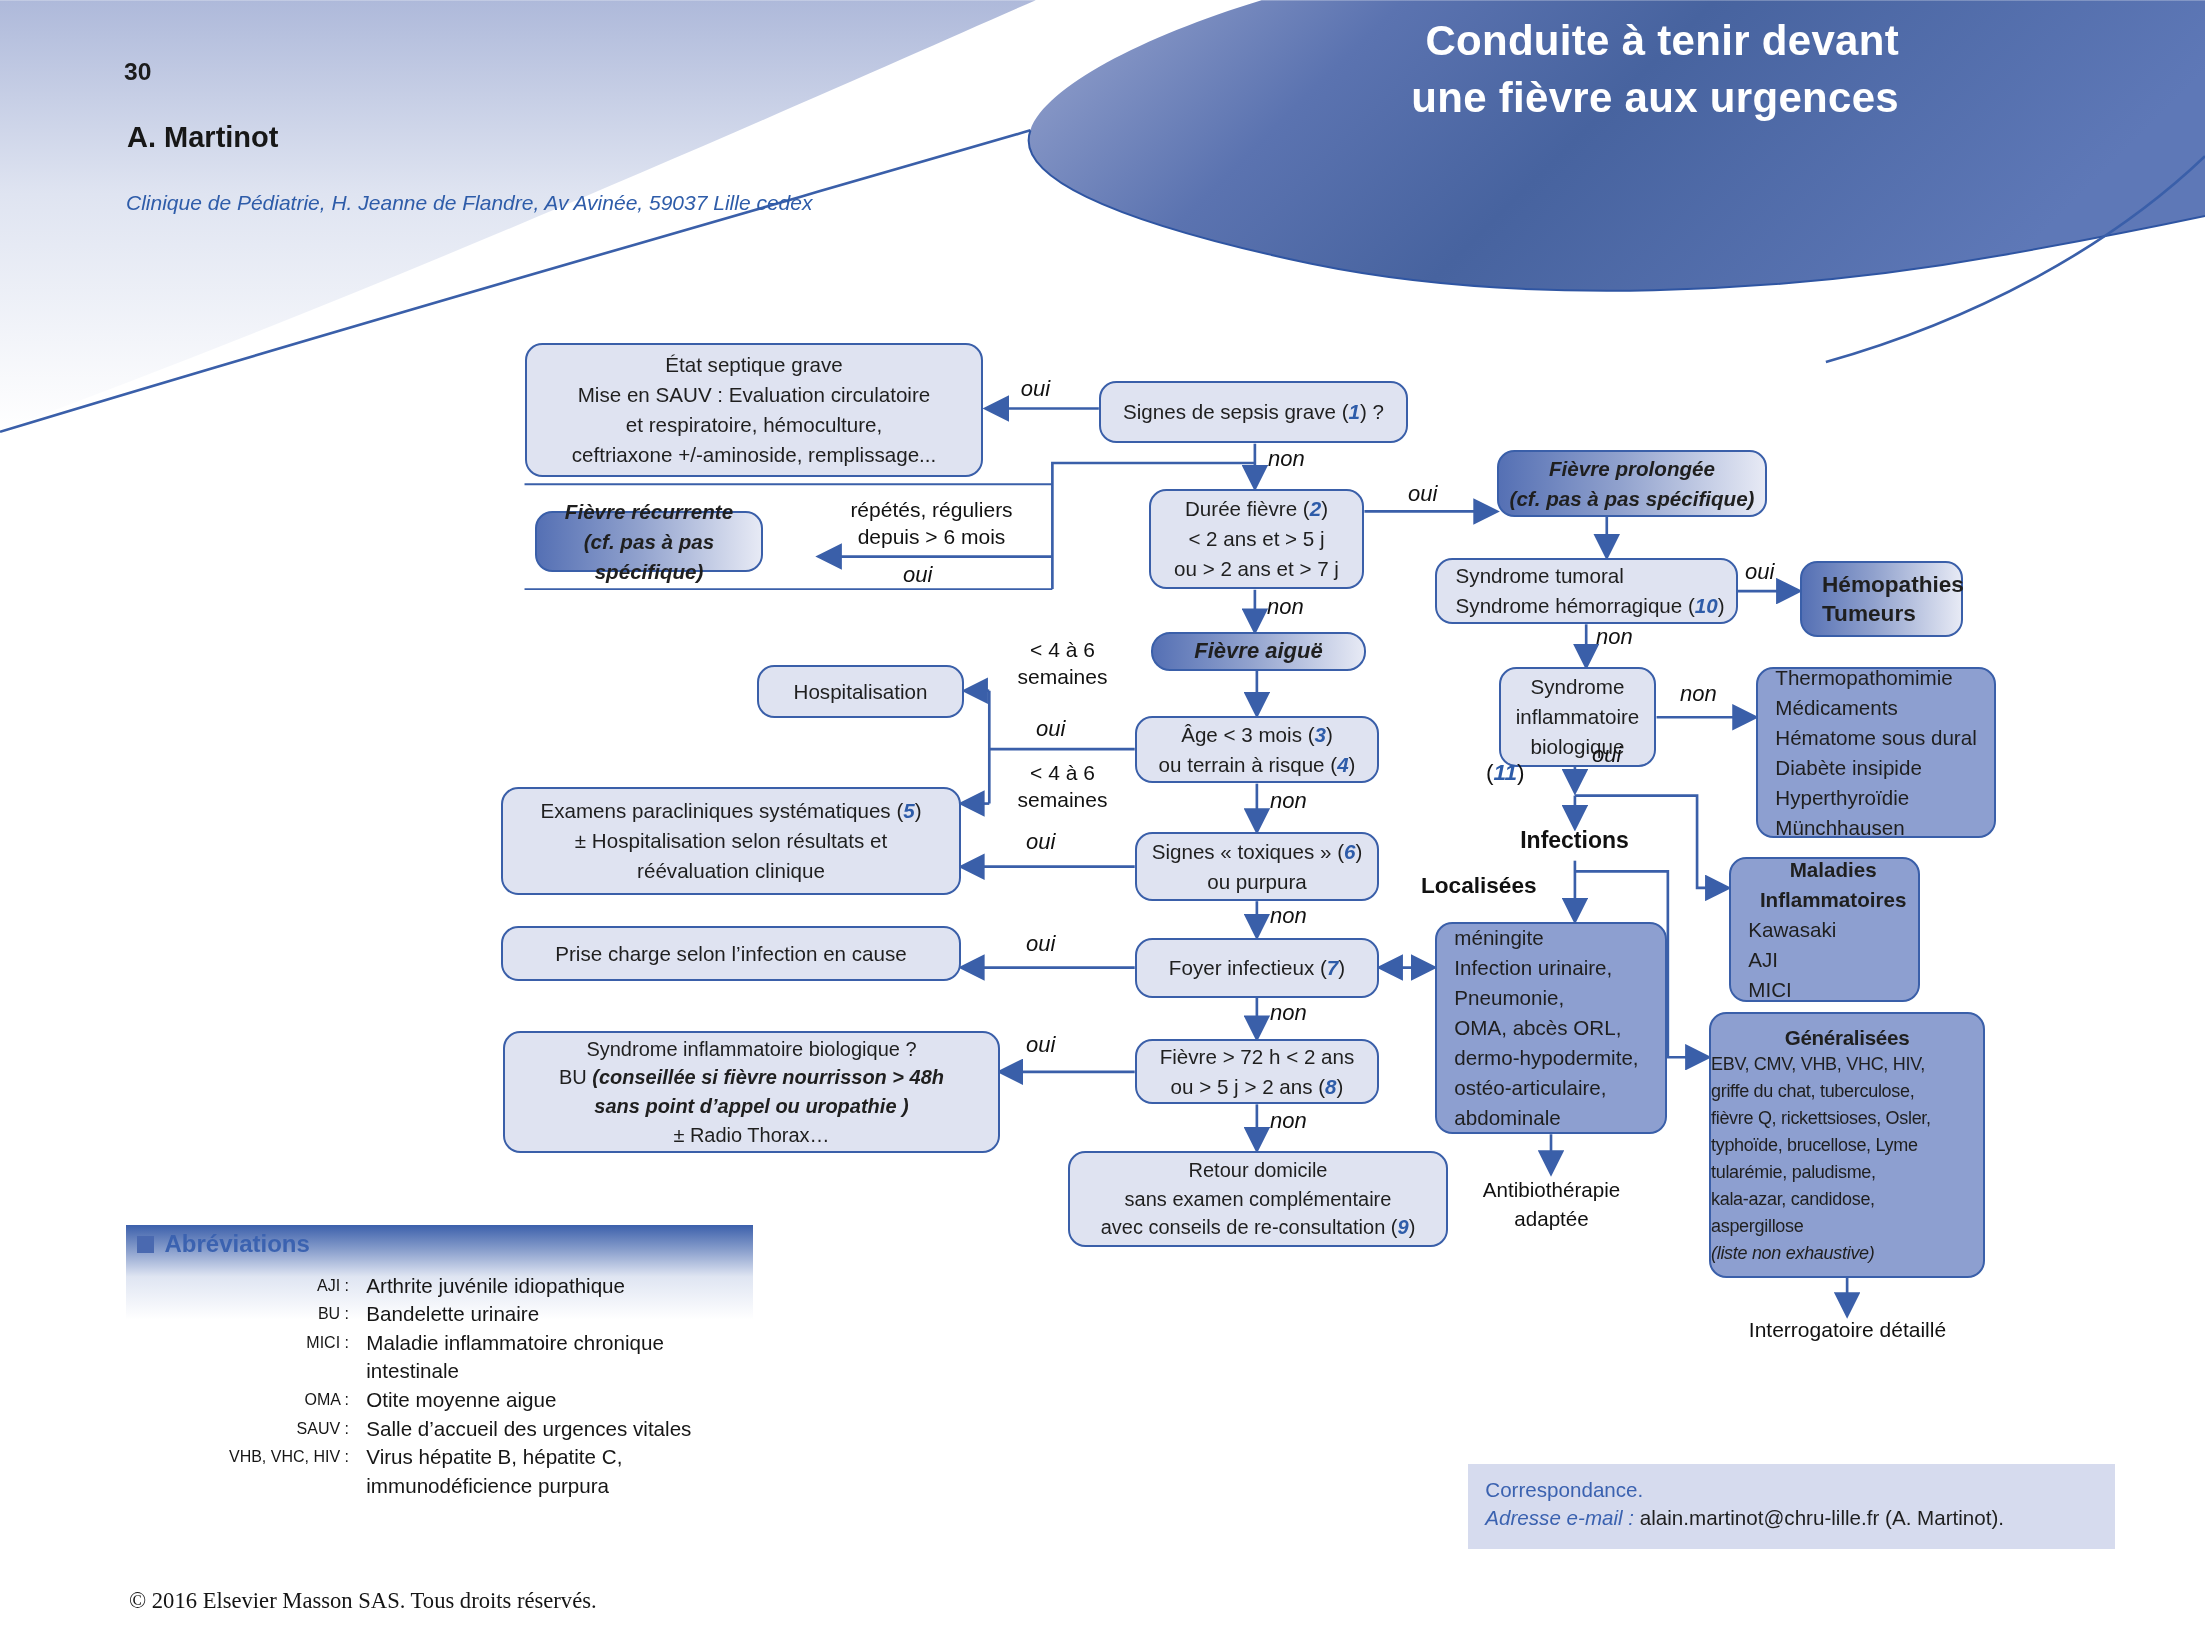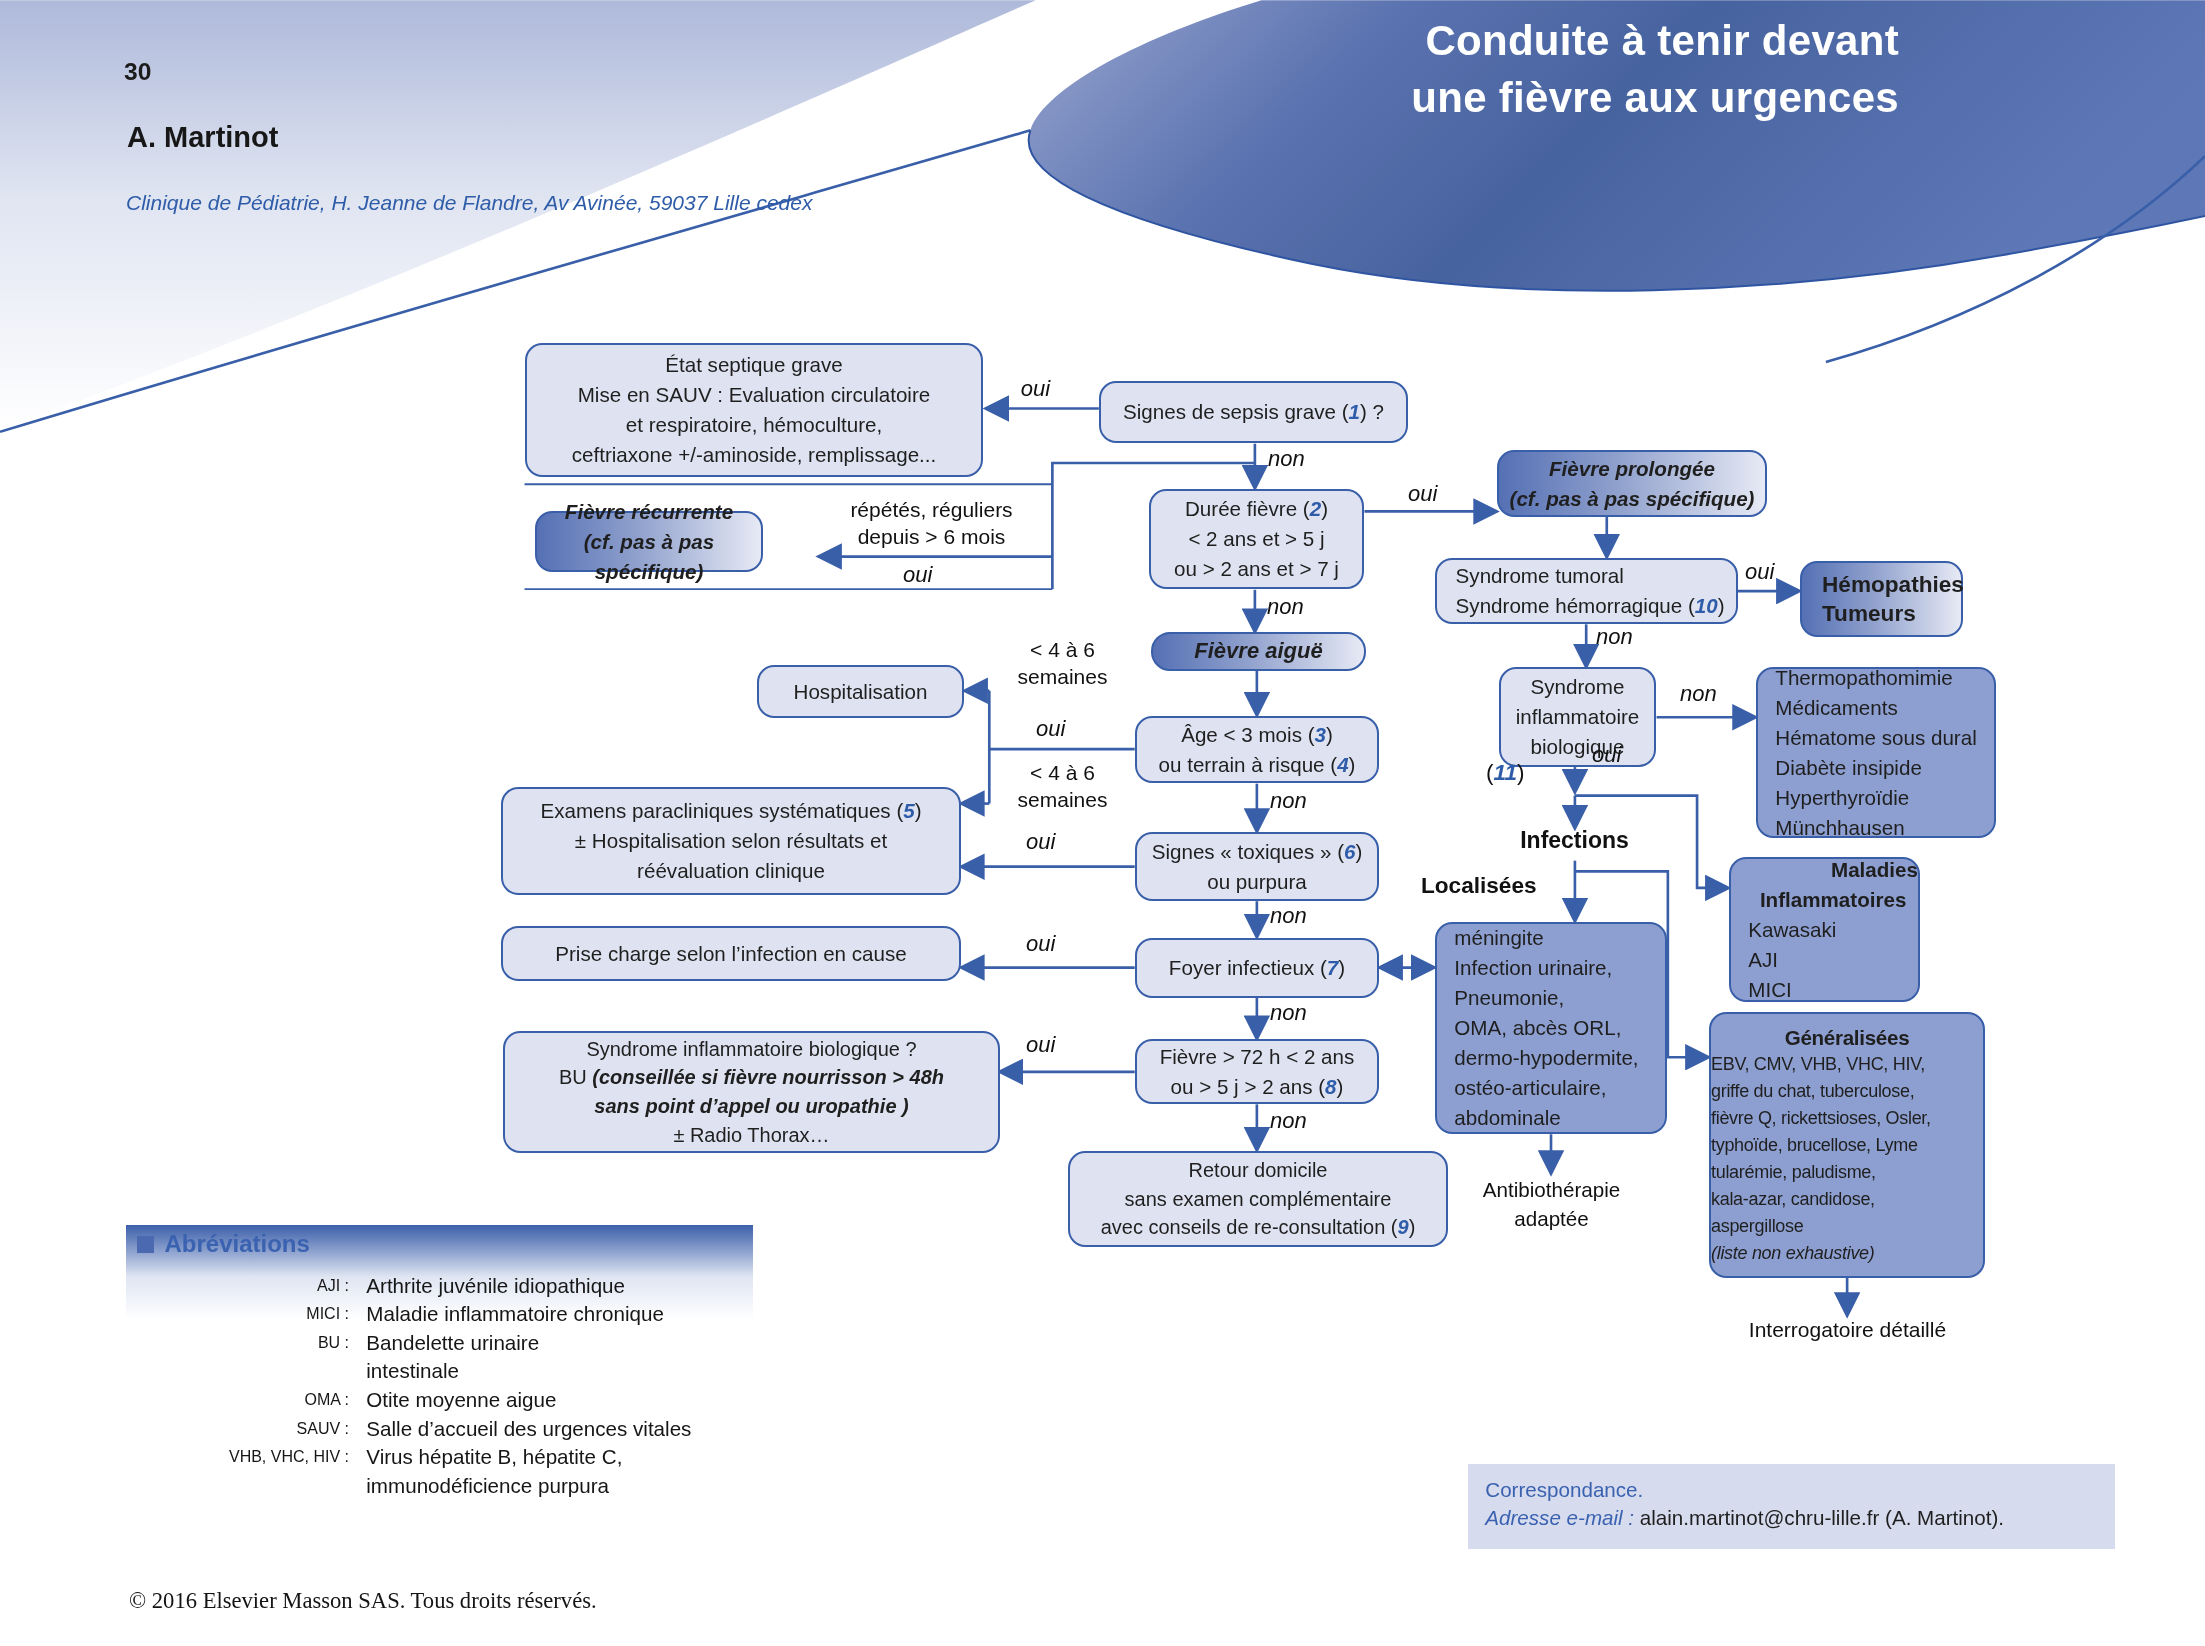--- a/index.html
+++ b/index.html
@@ -213,21 +213,21 @@
   <div class="box leftal dark fs31 nw" style="left:1756px;top:667px;width:240px;height:171px;padding-left:17.3px;">
     <div>Thermopathomimie</div>
     <div>Médicaments</div>
     <div>Hématome sous dural</div>
     <div>Diabète insipide</div>
     <div>Hyperthyroïdie</div>
     <div>Münchhausen</div>
   </div>
 
   <div class="box leftal dark fs31" style="left:1729px;top:857px;width:191px;height:145px;padding-left:17.3px;">
-    <div class="b" style="width:100%;text-align:right;">Maladies</div>
+    <div class="b" style="width:100%;text-align:center;">Maladies</div>
     <div class="b" style="width:100%;text-align:center;">Inflammatoires</div>
     <div>Kawasaki</div>
     <div>AJI</div>
     <div>MICI</div>
   </div>
 
   <div class="box leftal dark fs31 nw" style="left:1435px;top:922px;width:232px;height:212px;padding-left:17.3px;">
     <div>méningite</div>
     <div>Infection urinaire,</div>
     <div>Pneumonie,</div>
@@ -290,26 +290,26 @@
   <div class="abbr-panel">
     <div class="abbr-title-row">
       <span class="abbr-sq"></span>
       <span class="abbr-title">Abréviations</span>
     </div>
     <div class="ab-row">
         <span class="ab-term">AJI :</span>
         <span class="ab-def">Arthrite juvénile idiopathique</span>
       </div>
     <div class="ab-row">
+        <span class="ab-term">BU :</span>
+        <span class="ab-def">Bandelette urinaire</span>
+      </div>
+    <div class="ab-row">
         <span class="ab-term">MICI :</span>
         <span class="ab-def">Maladie inflammatoire chronique</span>
-      </div>
-    <div class="ab-row">
-        <span class="ab-term">BU :</span>
-        <span class="ab-def">Bandelette urinaire</span>
       </div>
     <div class="ab-row">
         <span class="ab-term"></span>
         <span class="ab-def">intestinale</span>
       </div>
     <div class="ab-row">
         <span class="ab-term">OMA :</span>
         <span class="ab-def">Otite moyenne aigue</span>
       </div>
     <div class="ab-row">

